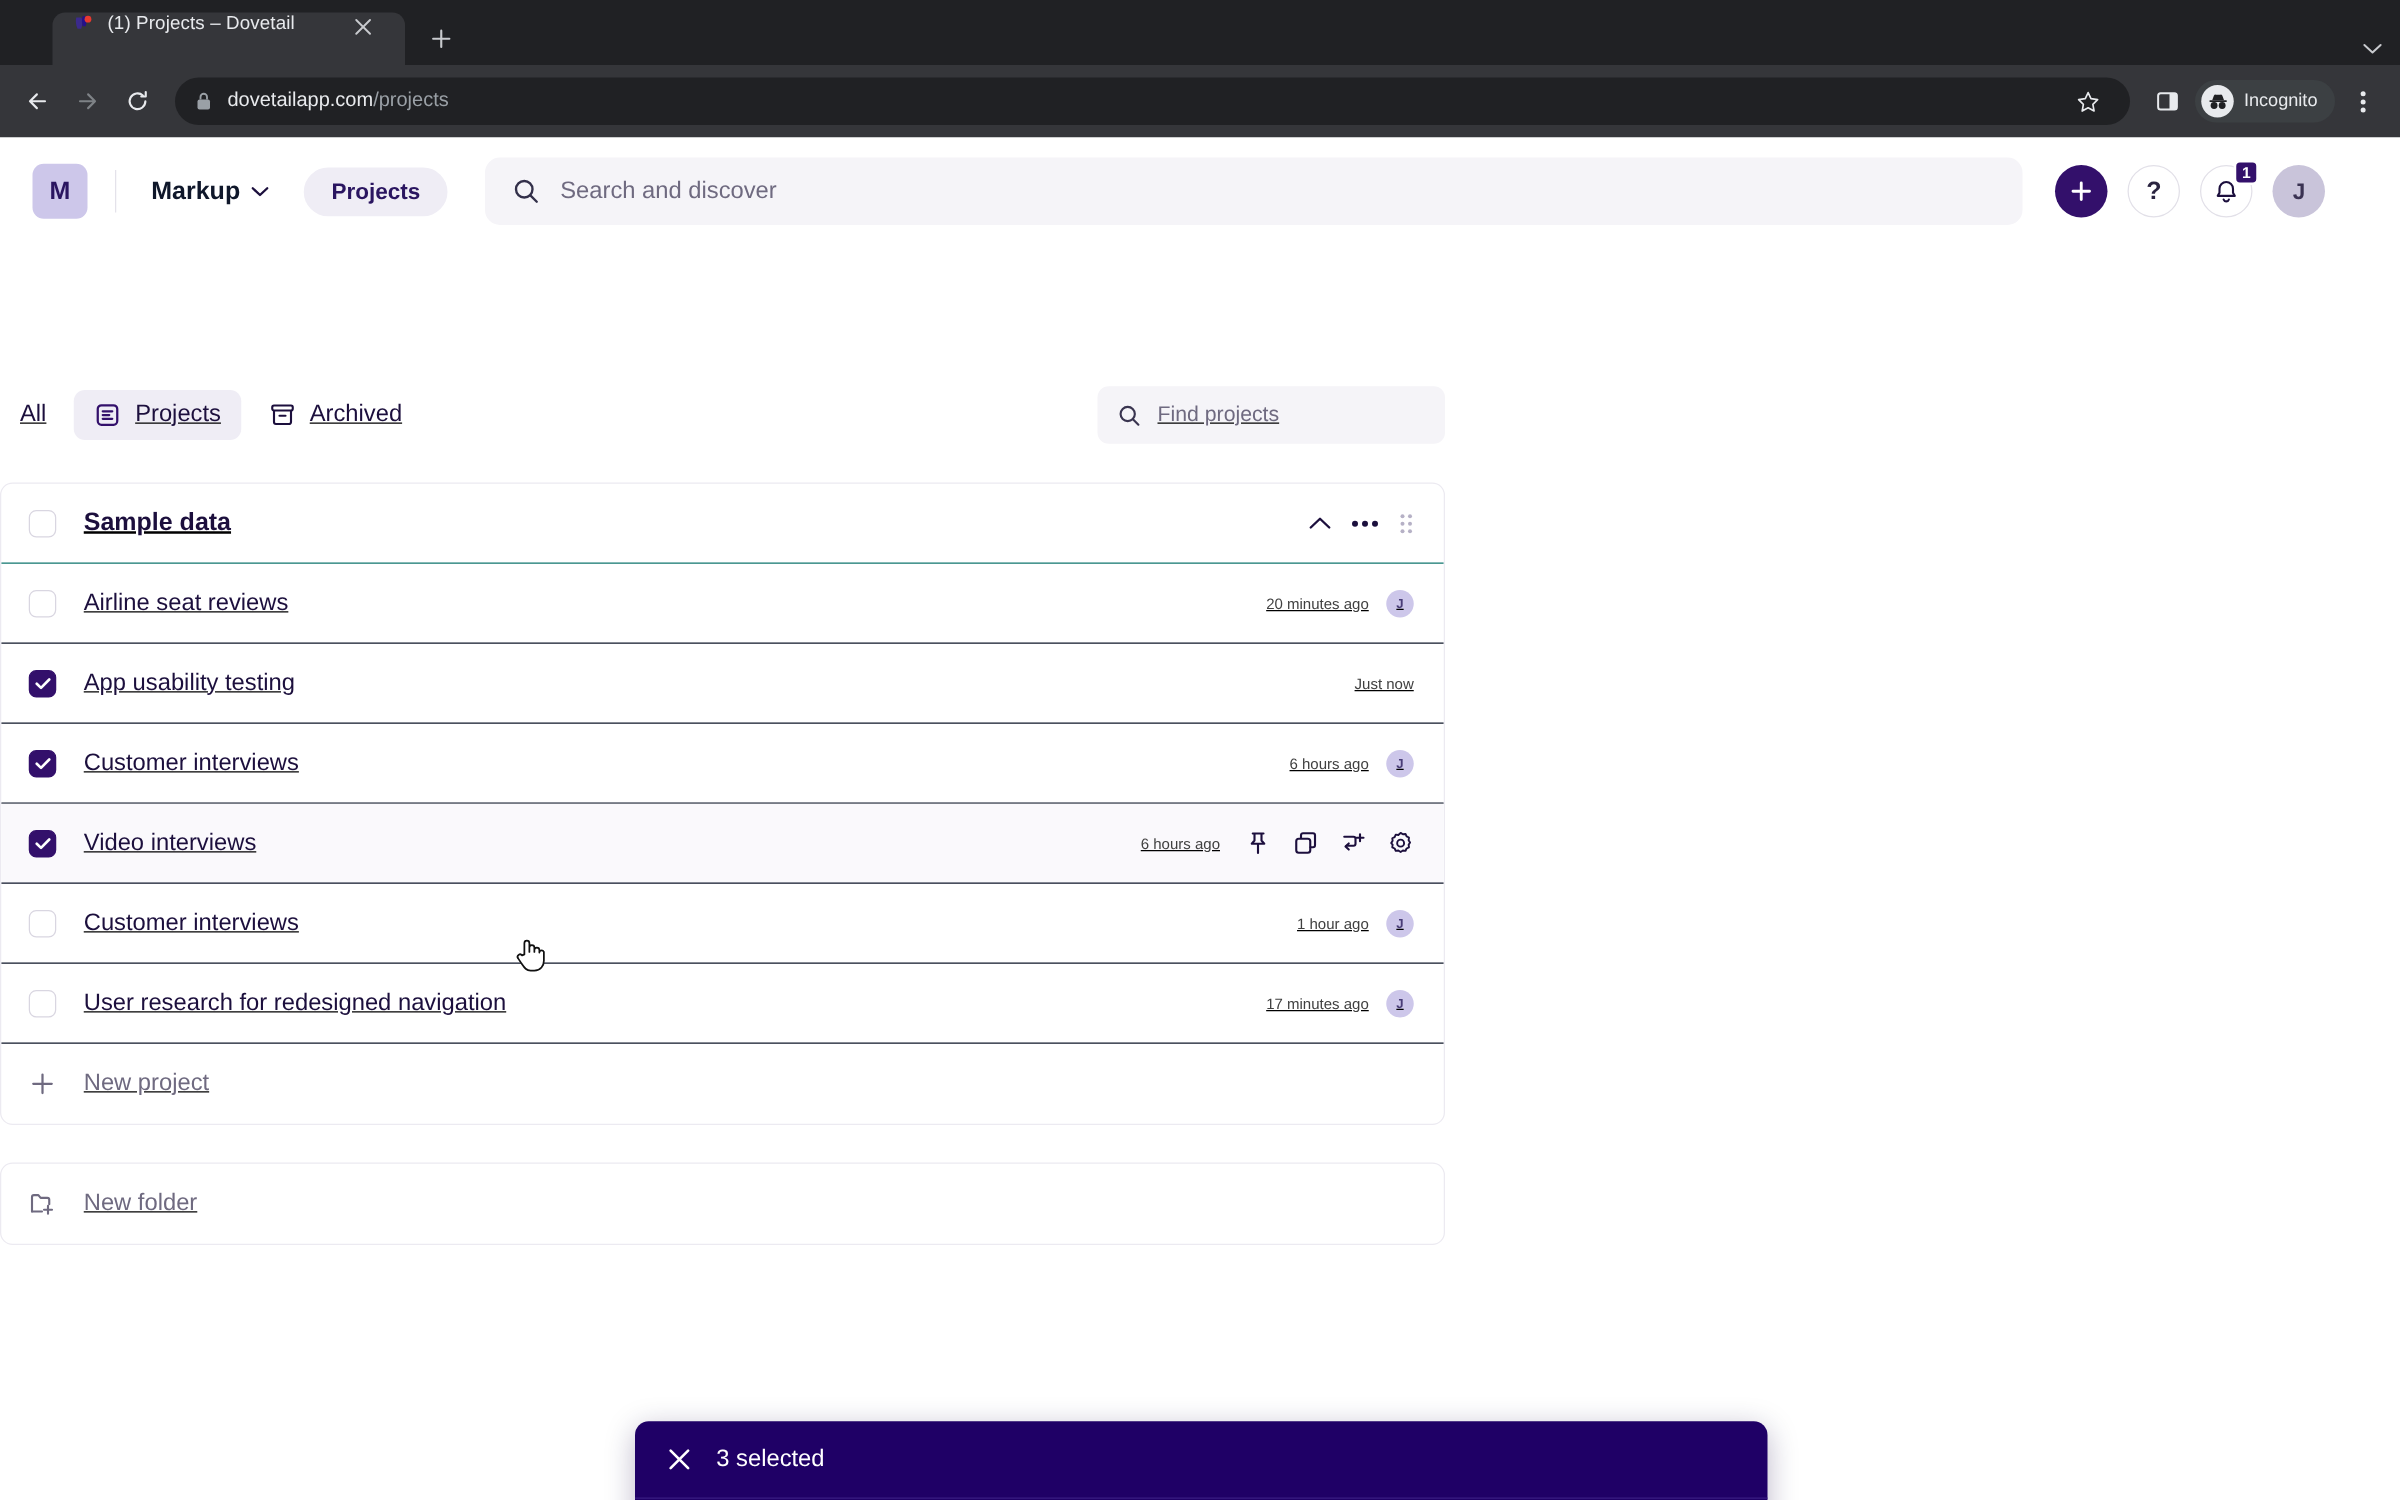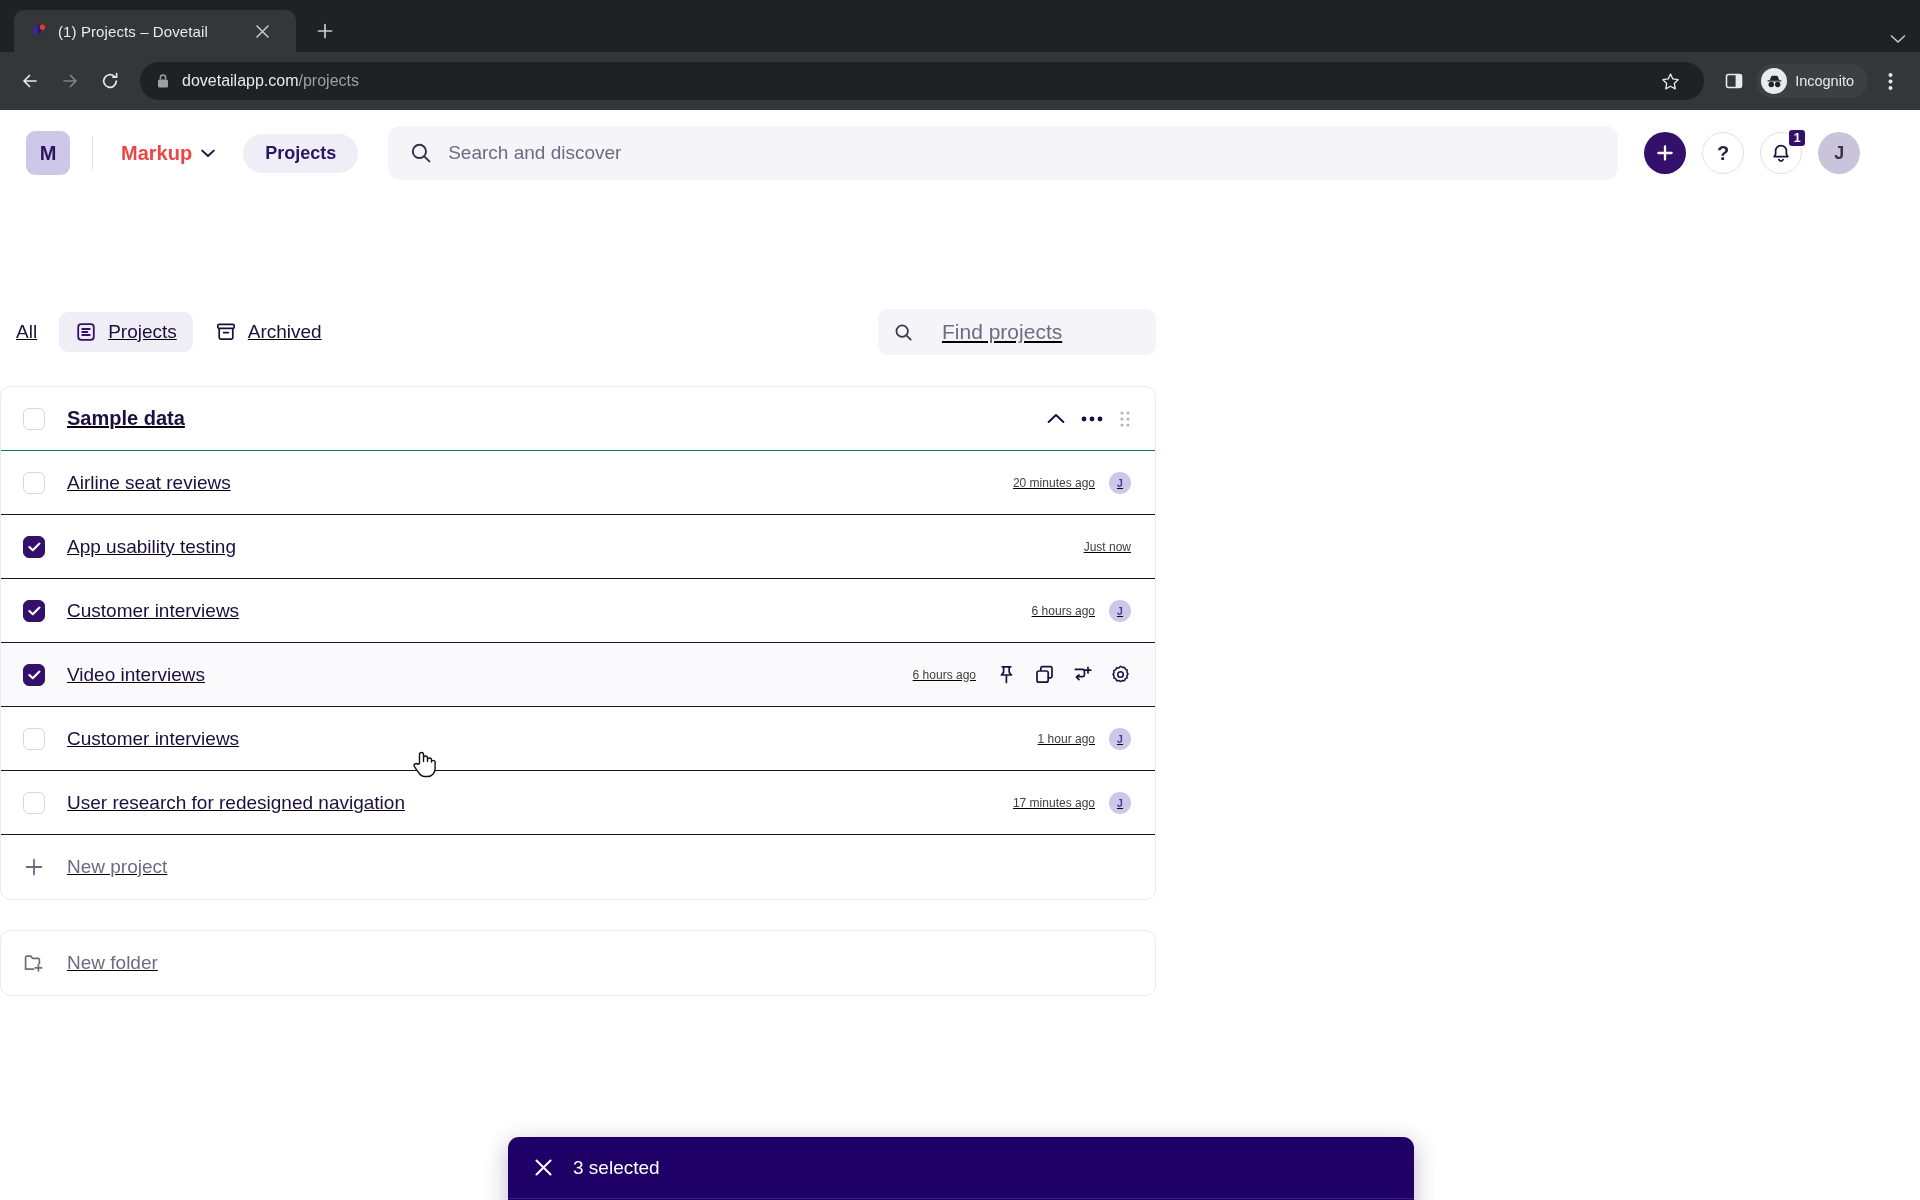--- a/index.html
+++ b/index.html
@@ -11,21 +11,21 @@
   }
 
   
   .browser { width: 1920px; height: 1200px; display: flex; flex-direction: column; background:#ffffff; }
   .tabstrip {
     height: 52px; background: #202124; display: flex; align-items: flex-end;
     padding: 0 0 0 14px; position: relative;
   }
   .tab {
     height: 42px; width: 282px; background:#35363a; border-radius: 10px 10px 0 0;
-    display:flex; align-items:center; gap:10px; padding: 0 23px 0 16px; position: relative;
+    display:flex; align-items:flex-start; gap:10px; padding: 0 23px 0 16px; position: relative; margin-left: 28px;
   }
   .tab-favicon { width: 18px; height: 18px; position: relative; flex: 0 0 auto; }
   .tab-title {
     color:#e8eaed; font-size: 15px; white-space: nowrap; overflow: hidden;
     text-overflow: ellipsis; flex: 1 1 auto; letter-spacing: .1px;
   }
   .tab-close { width: 22px; height: 22px; display:flex; align-items:center; justify-content:center; flex:0 0 auto;}
   .newtab { width: 34px; height: 34px; margin: 0 0 4px 12px; display:flex; align-items:center; justify-content:center; border-radius:50%;}
   .tabstrip-right { margin-left:auto; display:flex; align-items:center; padding: 0 14px 8px 0; }
 
@@ -56,21 +56,21 @@
     height: 86px; display:flex; align-items:center; padding: 0 26px 0 26px; gap: 0;
     flex: 0 0 auto;
   }
   .workspace-badge {
     width: 44px; height: 44px; border-radius: 9px; background:#cdc7ea;
     display:flex; align-items:center; justify-content:center;
     color:#2a1560; font-weight: 700; font-size: 20px; margin-right: 22px;
   }
   .hdr-divider { width:1px; height: 34px; background:#e4e2ea; margin-right: 22px; }
   .workspace-name {
-    display:flex; align-items:center; gap: 9px; color:#ef4444; font-weight:700; font-size: 20px;
+    display:flex; align-items:center; gap: 9px; color:#0f172a; font-weight:700; font-size: 20px;
     padding: 7px 6px; border-radius: 8px;
   }
   .projects-pill {
     margin-left: 22px; background:#efedf5; color:#2a1560; font-weight:700;
     font-size: 18px; border-radius: 20px; padding: 9px 22px;
   }
   .searchbar {
     margin-left: 30px; flex: 1 1 auto; height: 54px; background:#f5f4f8; border-radius: 12px;
     display:flex; align-items:center; gap: 16px; padding: 0 22px; max-width: 1230px;
   }
@@ -99,21 +99,21 @@
   .tabs { display:flex; align-items:center; gap: 6px; }
   .vtab {
     display:flex; align-items:center; gap: 11px; padding: 9px 16px; border-radius: 9px;
     color:#1c0f3d; font-size: 19px; font-weight: 400;
   }
   .vtab.active { background:#efedf5; font-weight:400; }
   .find-box {
     margin-left:auto; width: 278px; height: 46px; background:#f5f4f8; border-radius: 9px;
     display:flex; align-items:center; gap: 13px; padding: 0 16px;
   }
-  .find-placeholder { color:#6f6a80; font-size: 21px; margin-left: 16px; }
+  .find-placeholder { color:#6f6a80; font-size: 17px; }
 
   .card {
     border: 1px solid #eceaf1; border-radius: 10px; background:#fff; overflow: hidden;
   }
   .folder-head {
     display:flex; align-items:center; height: 64px; padding: 0 24px 0 22px; border-bottom: 1px solid #0f766e;
   }
   .folder-title { font-size: 20px; font-weight: 700; color:#1c0f3d; margin-left: 22px; }
   .folder-actions { margin-left:auto; display:flex; align-items:center; gap: 16px; }
 

